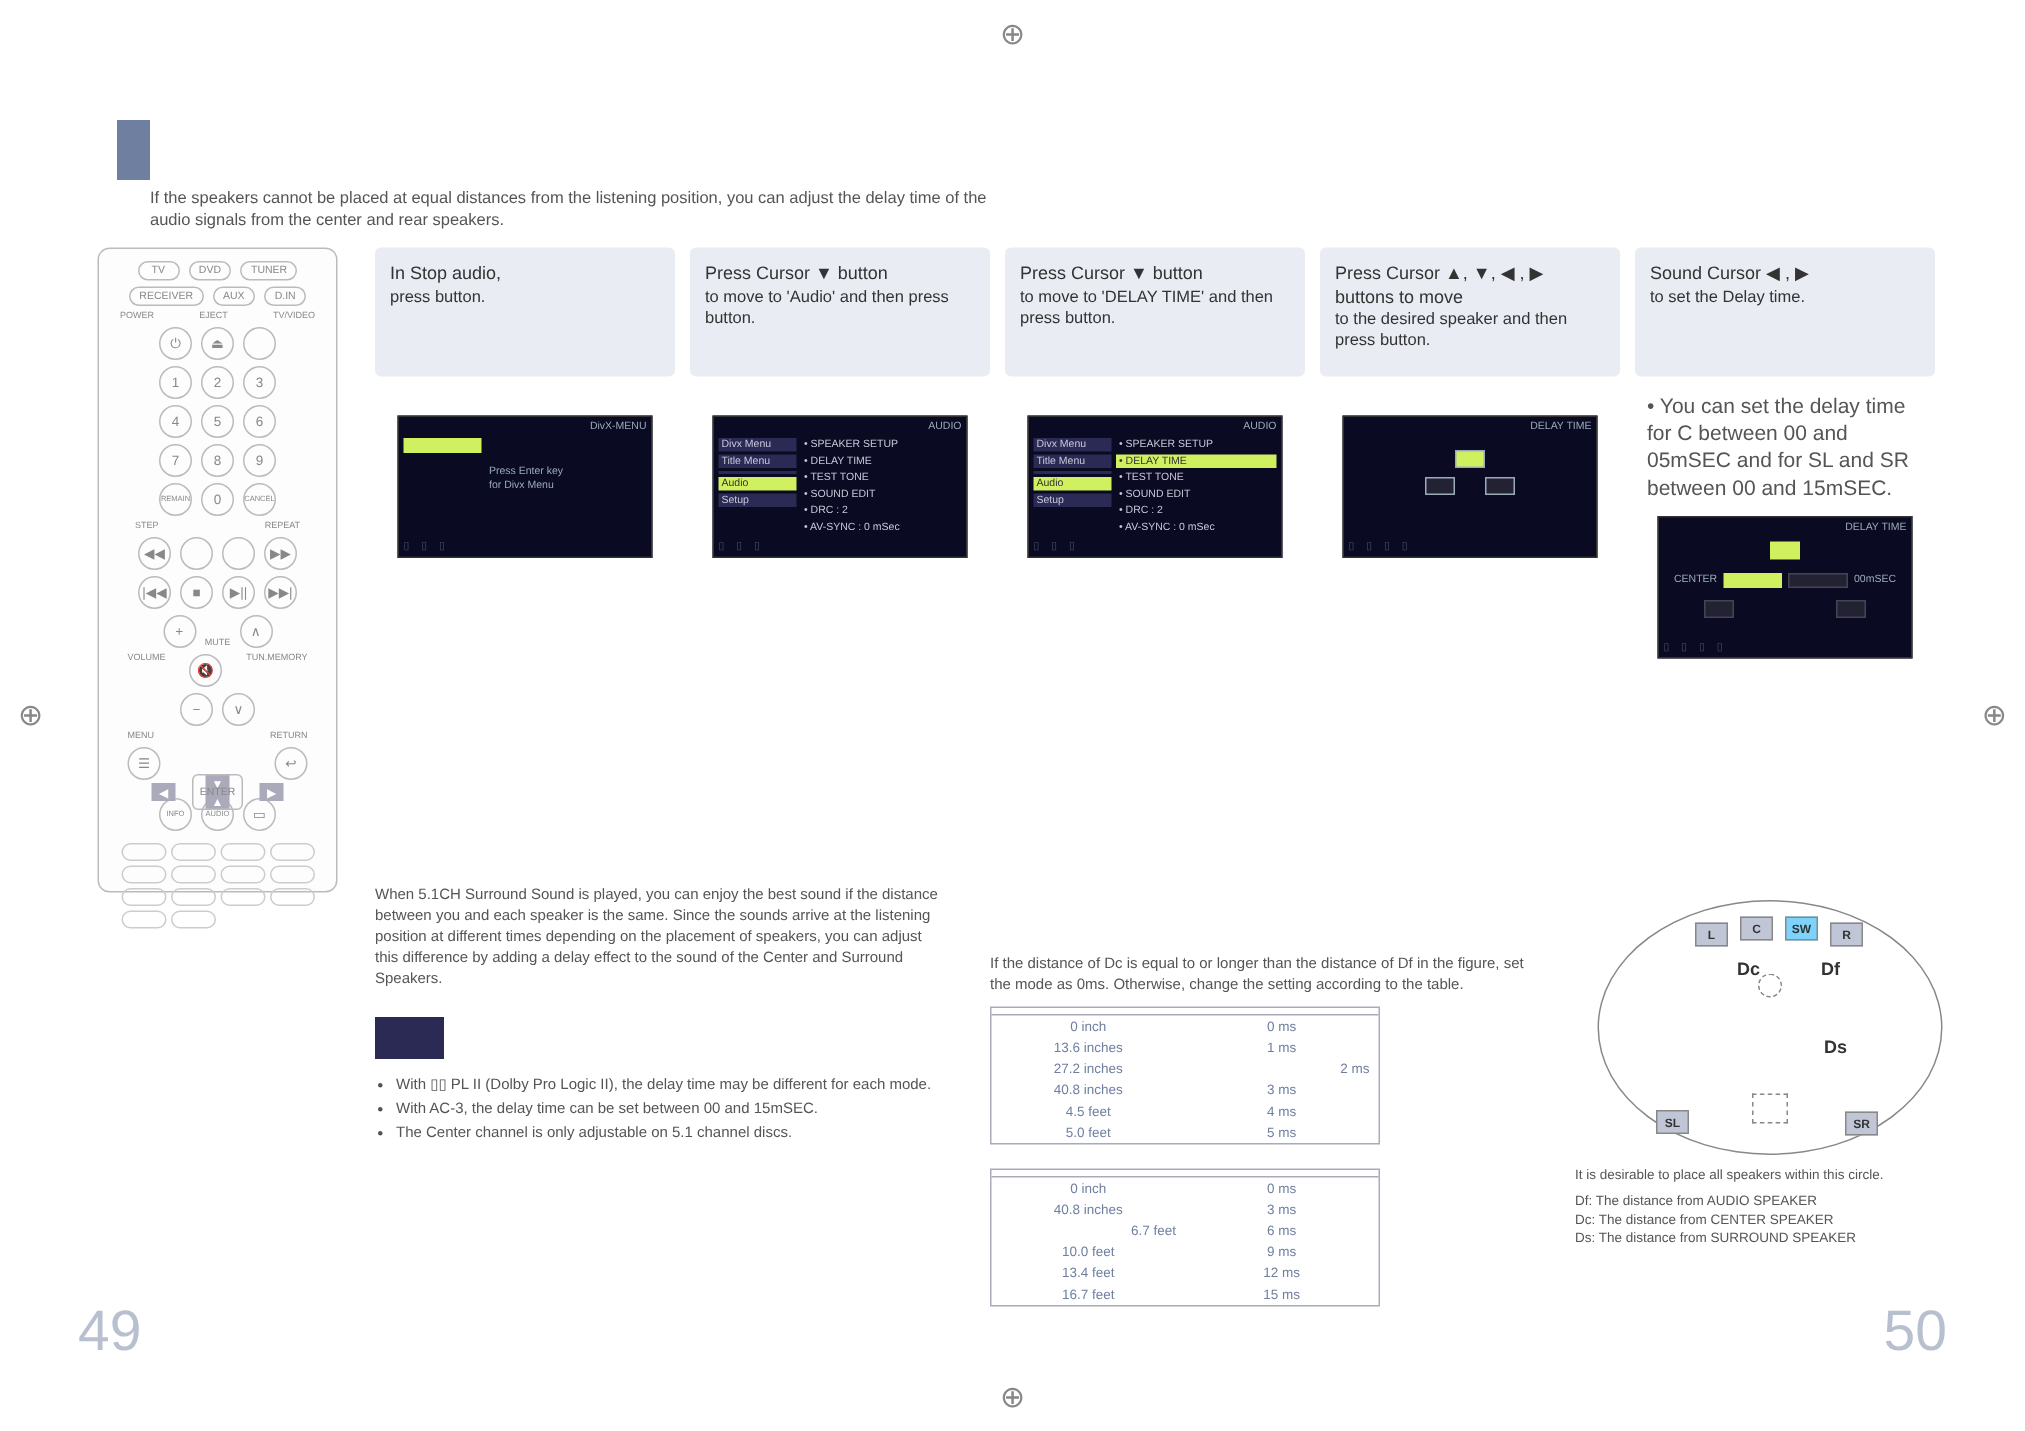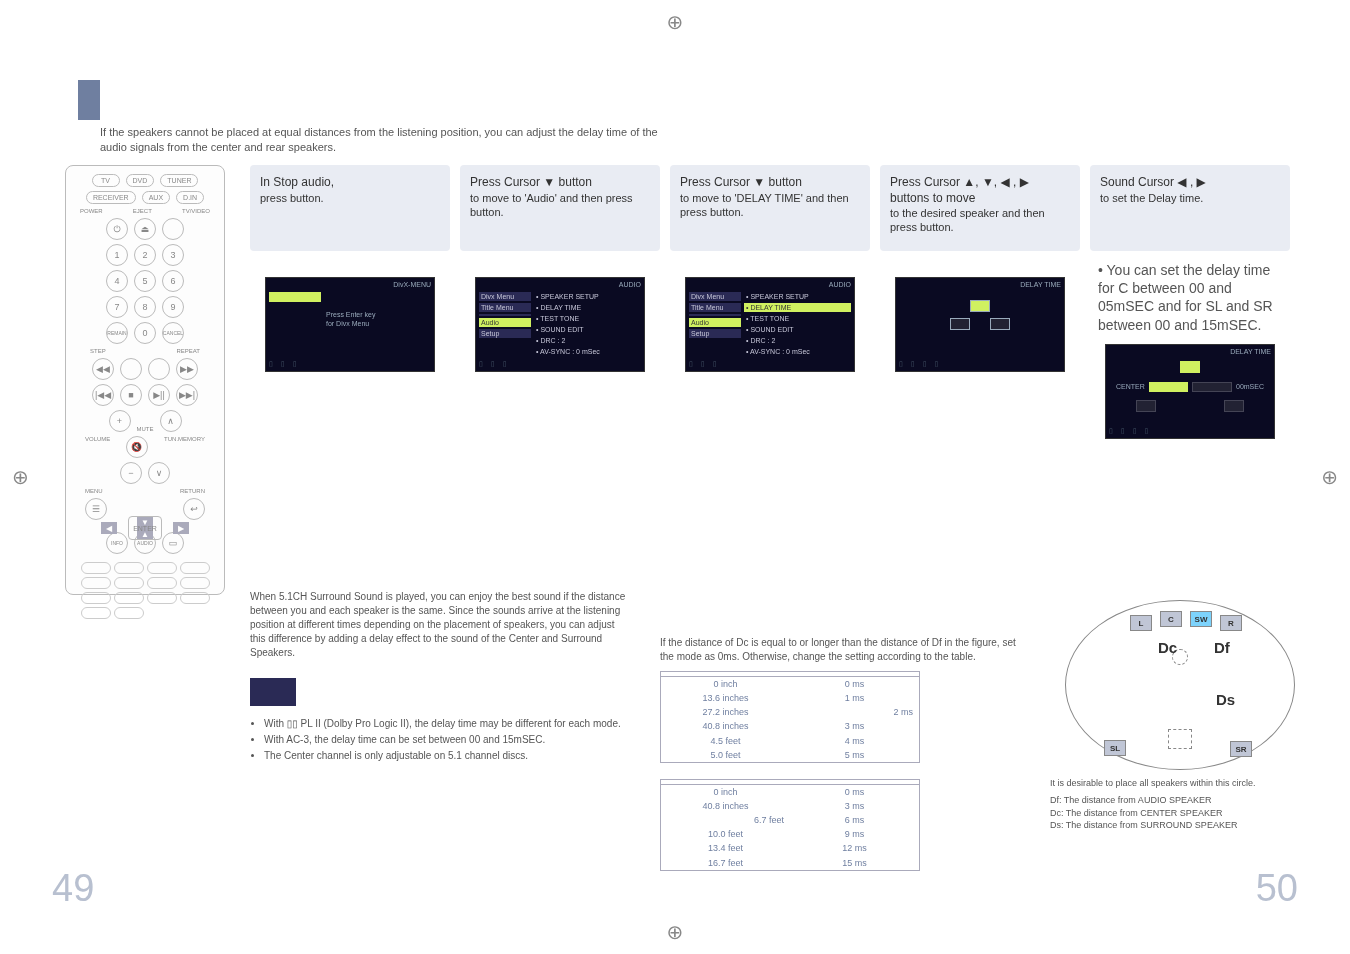--- a/index.html
+++ b/index.html
@@ -251,21 +251,21 @@
     width: 16px; height: 16px;
     border: 1px dashed #888;
     border-radius: 50%;
   }
   .chair {
     position: absolute;
     bottom: 20px; left: 50%; transform: translateX(-50%);
     width: 24px; height: 20px;
     border: 1px dashed #888;
   }
-  .dlabel { position: absolute; font-size: 15px; color: #333; font-weight: bold; text-align: right; }
+  .dlabel { position: absolute; font-size: 12px; color: #333; font-weight: bold; text-align: right; }
   .Dc-l { top: 38px; left: 92px; }
   .Df-l { top: 38px; left: 148px; }
   .Ds-l { top: 90px; left: 150px; }
 
   .legend { font-size: 9px; color: #555; line-height: 1.4; margin-top: 6px; }
 
   .page-num-left {
     position: absolute;
     bottom: -16px; left: -8px;
     font-size: 38px;

